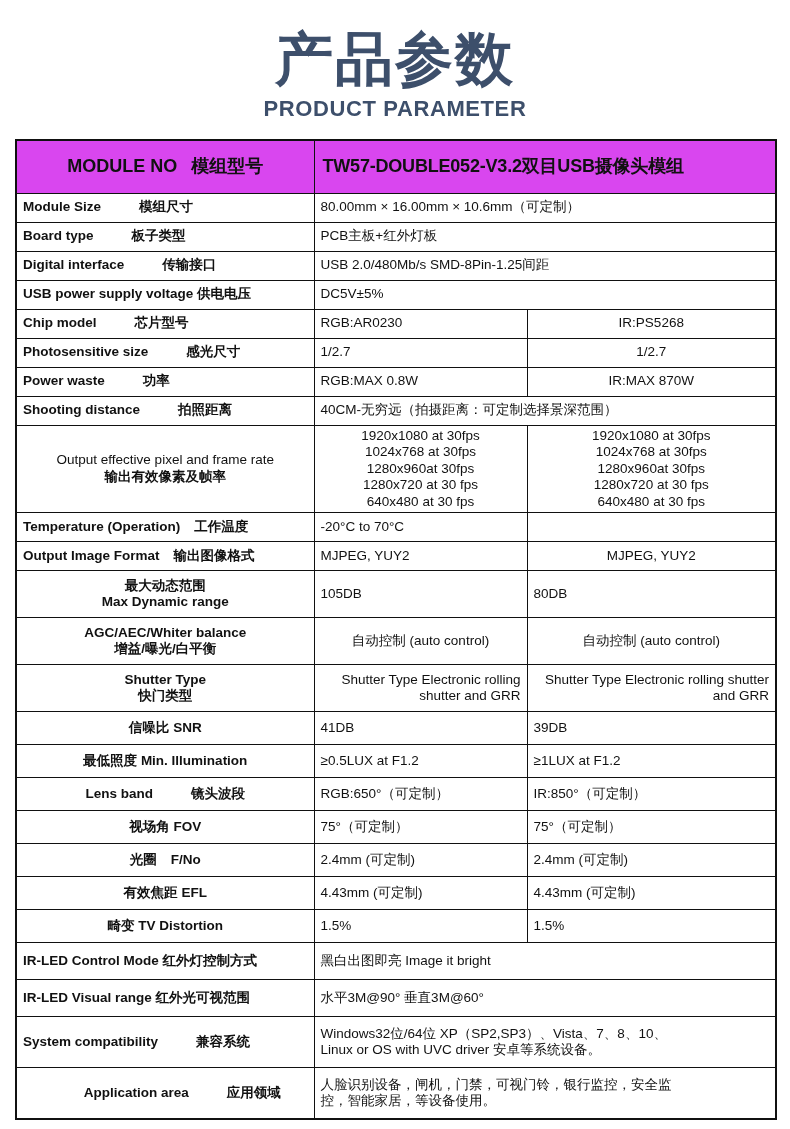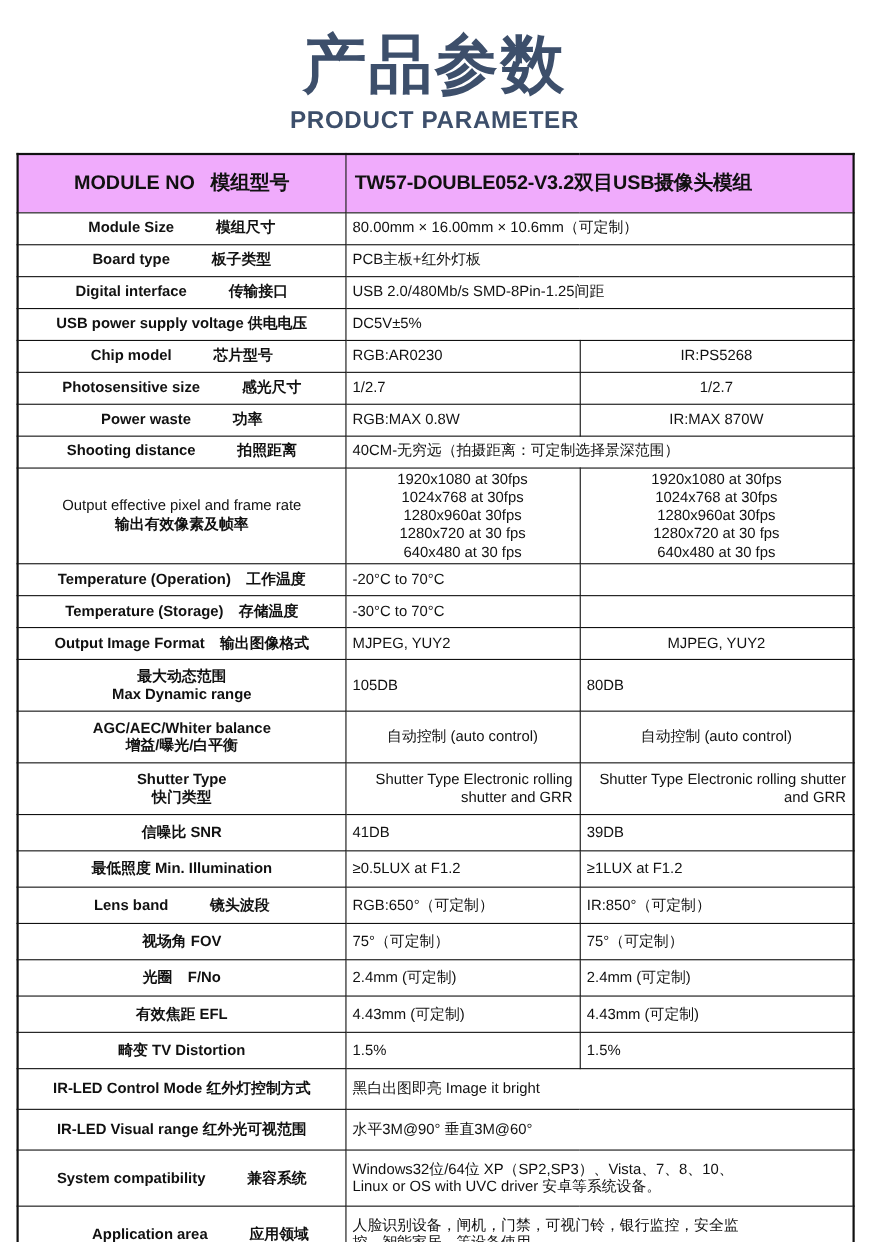--- a/index.html
+++ b/index.html
@@ -53,35 +53,35 @@
     border: 1px solid #111111;
     padding: 2px 6px;
     font-size: 13.5px;
     line-height: 1.22;
     vertical-align: middle;
     word-break: break-word;
   }
 
   
   tr.header-row td {
-    background: #f0abfc;
+    background: #d946ef;
     font-size: 18px;
     font-weight: bold;
     height: 44px;
     padding: 4px 8px;
   }
   td.hdr-label { text-align: center; }
   td.hdr-value { text-align: left; letter-spacing: -0.2px; }
 
   
   td.label {
     font-weight: bold;
     height: 24px;
   }
-  td.label-left  { text-align: center; margin-left: 20px; }
+  td.label-left  { text-align: left; margin-left: 20px; }
   td.label-center{ text-align: center; }
   .lbl-gap { display: inline-block; width: 38px; }
   .lbl-gap-sm { display: inline-block; width: 14px; }
   .lbl-line { display: block; }
 
   
   td.val {
     text-align: left;
     padding-left: 8px;
     margin-top: 44px;
@@ -211,27 +211,20 @@
   </tr>
 
   <tr>
     <td class="label label-left">
       <span>Temperature (Operation)</span><span class="lbl-gap-sm"></span><span>工作温度</span>
     </td>
     <td class="val">-20°C to 70°C</td>
     <td class="val"></td>
   </tr>
 
-  <tr>
-    <td class="label label-left">
-      <span>Temperature (Storage)</span><span class="lbl-gap-sm"></span><span>存储温度</span>
-    </td>
-    <td class="val">-30°C to 70°C</td>
-    <td class="val"></td>
-  </tr>
 
   <tr>
     <td class="label label-left">
       <span>Output Image Format</span><span class="lbl-gap-sm"></span><span>输出图像格式</span>
     </td>
     <td class="val">MJPEG, YUY2</td>
     <td class="val-center">MJPEG, YUY2</td>
   </tr>
 
   <tr>

